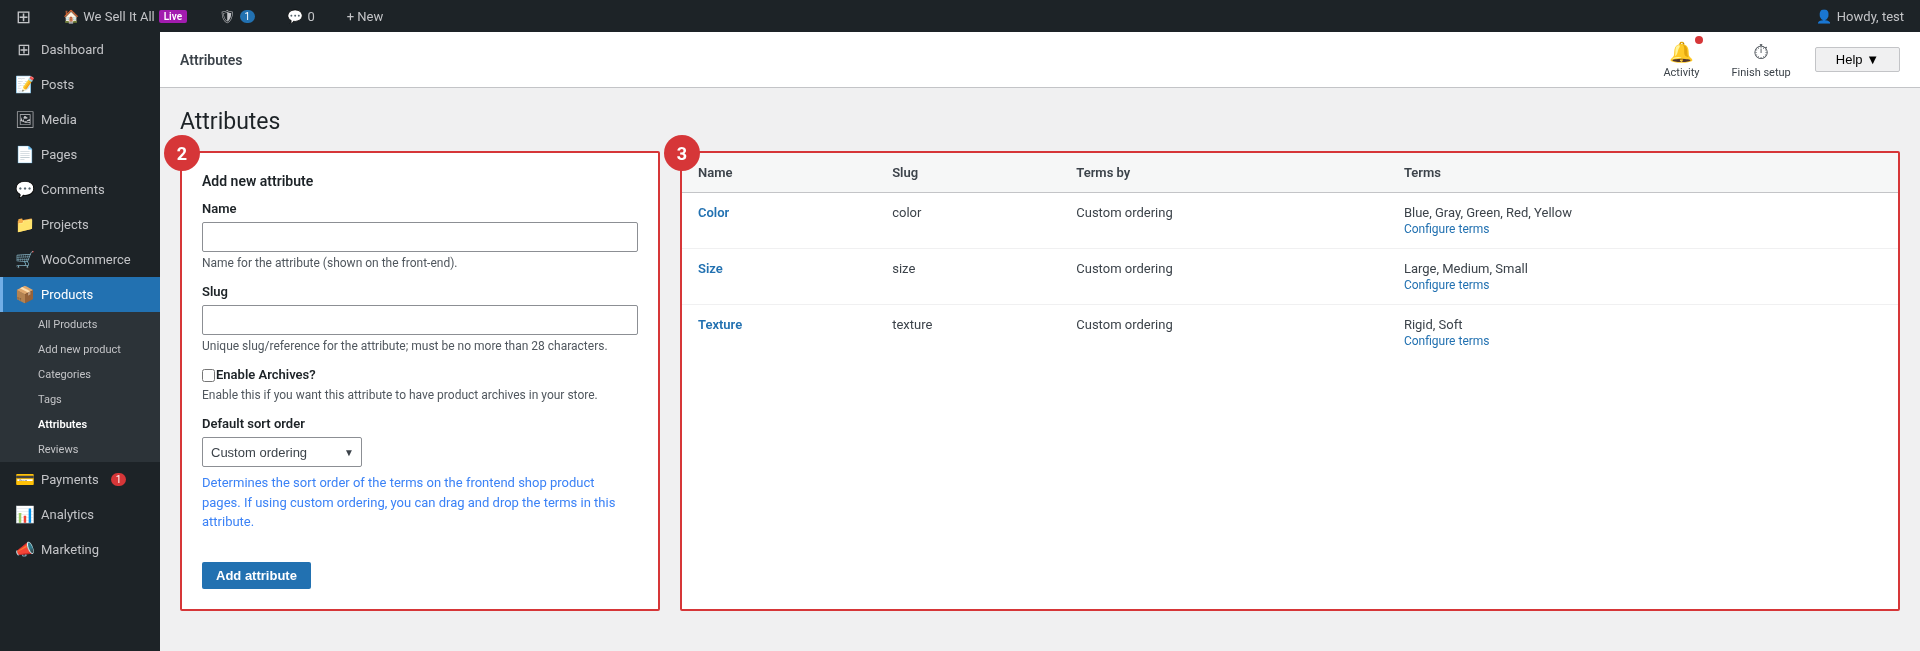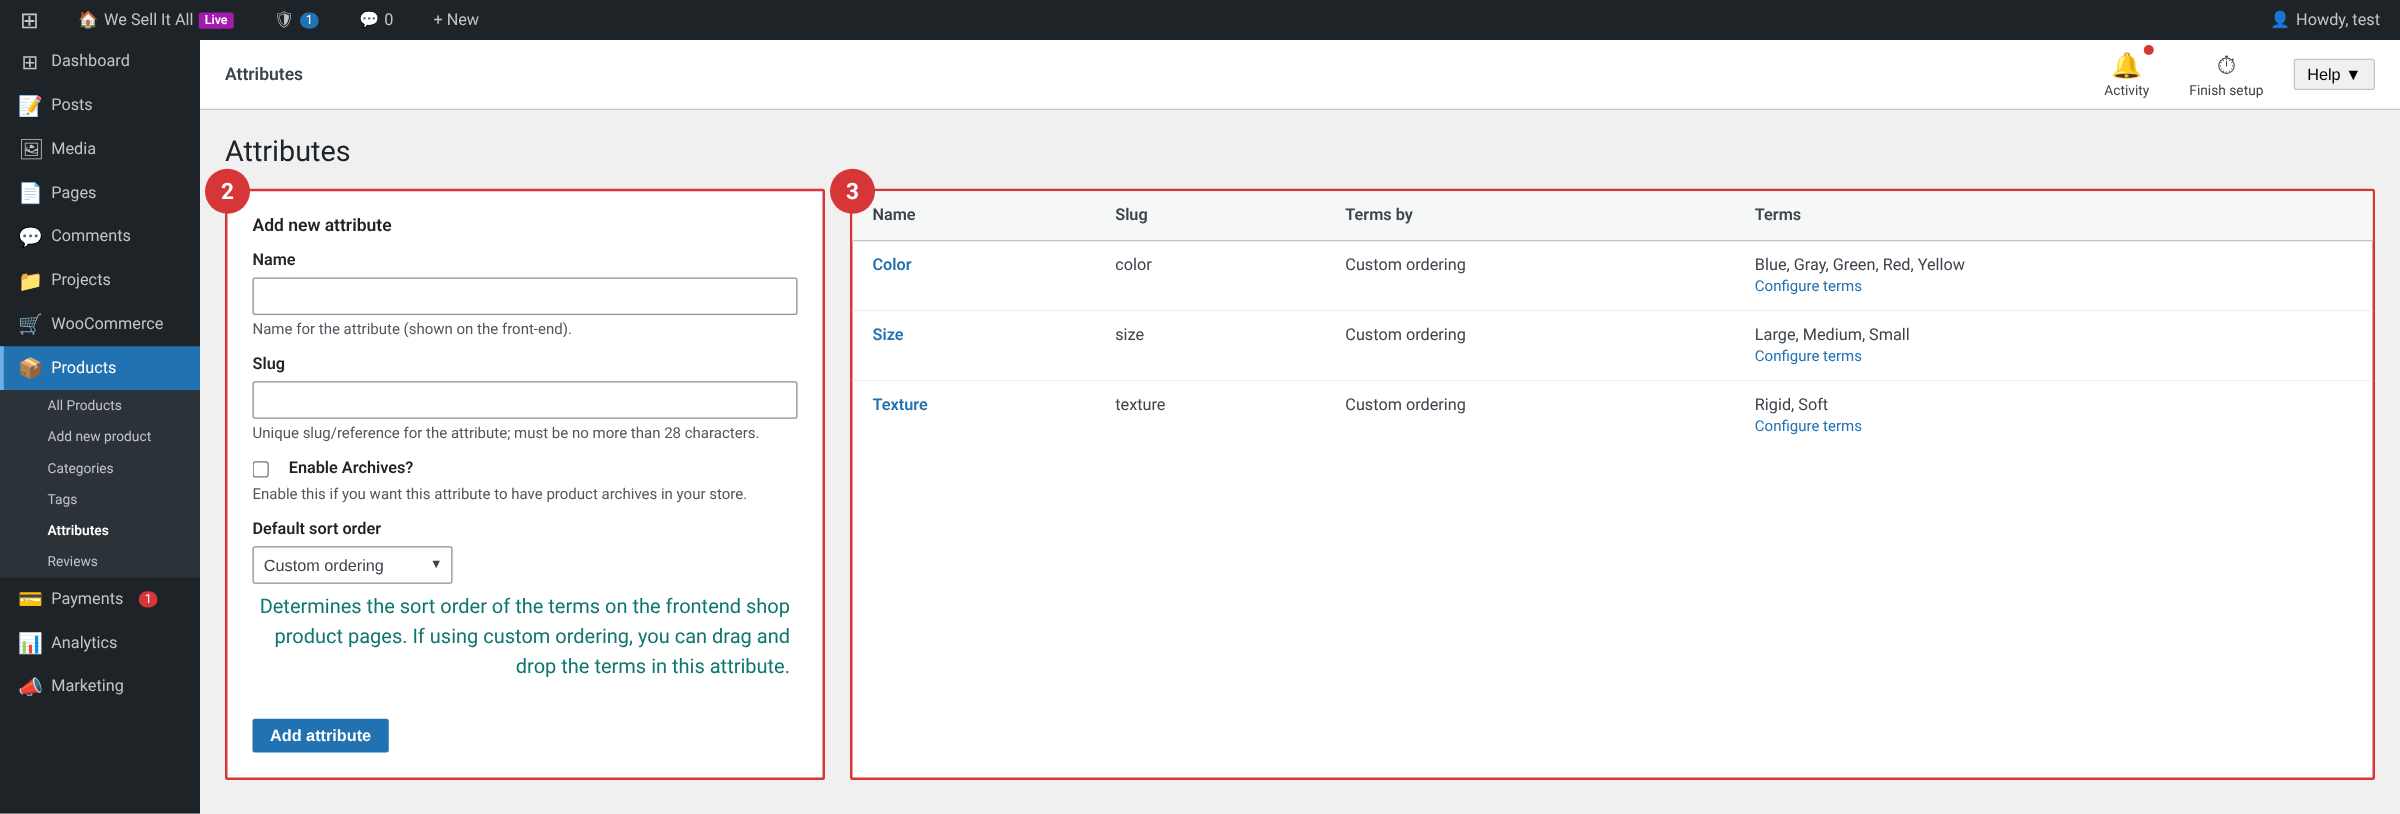--- a/index.html
+++ b/index.html
@@ -105,21 +105,21 @@
       align-items: center;
       gap: 2px;
       cursor: pointer;
       color: #3c434a;
       font-size: 11px;
       padding: 8px;
     }
     .help-btn {
       background: #f0f0f1;
       border: 1px solid #c3c4c7;
-      padding: 4px 10px;
+      padding: 4px 20px;
       font-size: 13px;
       cursor: pointer;
       display: flex;
       align-items: center;
       gap: 4px;
       border-radius: 2px;
     }
 
     
     #main-page { padding: 20px 20px; }
@@ -159,40 +159,40 @@
     .form-input {
       width: 100%;
       height: 30px;
       border: 1px solid #8c8f94;
       border-radius: 2px;
       padding: 0 8px;
       font-size: 13px;
       color: #3c434a;
     }
     .field-hint { font-size: 12px; color: #50575e; margin-top: 4px; }
-    .checkbox-row { display: flex; align-items: flex-start; gap: 16px; margin-bottom: 6px; }
+    .checkbox-row { display: flex; align-items: flex-start; gap: 1px; margin-bottom: 6px; }
     .checkbox-row input[type="checkbox"] { margin-top: 2px; }
     .checkbox-label { font-size: 13px; font-weight: 600; color: #1d2327; }
     .checkbox-desc { font-size: 12px; color: #50575e; margin-bottom: 14px; }
     .sort-order-label { font-size: 13px; font-weight: 600; margin-bottom: 6px; display: block; color: #1d2327; }
     .sort-select-wrap { position: relative; display: inline-block; }
     .sort-select {
       height: 30px;
       border: 1px solid #8c8f94;
       border-radius: 2px;
       padding: 0 24px 0 8px;
       font-size: 13px;
       background: #fff;
       color: #3c434a;
       appearance: none;
       cursor: pointer;
       min-width: 160px;
     }
     .sort-select-arrow { position: absolute; right: 8px; top: 50%; transform: translateY(-50%); pointer-events: none; font-size: 10px; color: #3c434a; }
-    .sort-desc { font-size: 16px; color: #0f766e; margin-top: 6px; line-height: 1.5; max-width: 430px; text-align: right; }
+    .sort-desc { font-size: 13px; color: #3b82f6; margin-top: 6px; line-height: 1.5; max-width: 430px; }
     .add-attr-btn {
       background: #2271b1;
       color: #fff;
       border: none;
       padding: 6px 14px;
       font-size: 13px;
       font-weight: 600;
       border-radius: 2px;
       cursor: pointer;
       margin-top: 16px;

